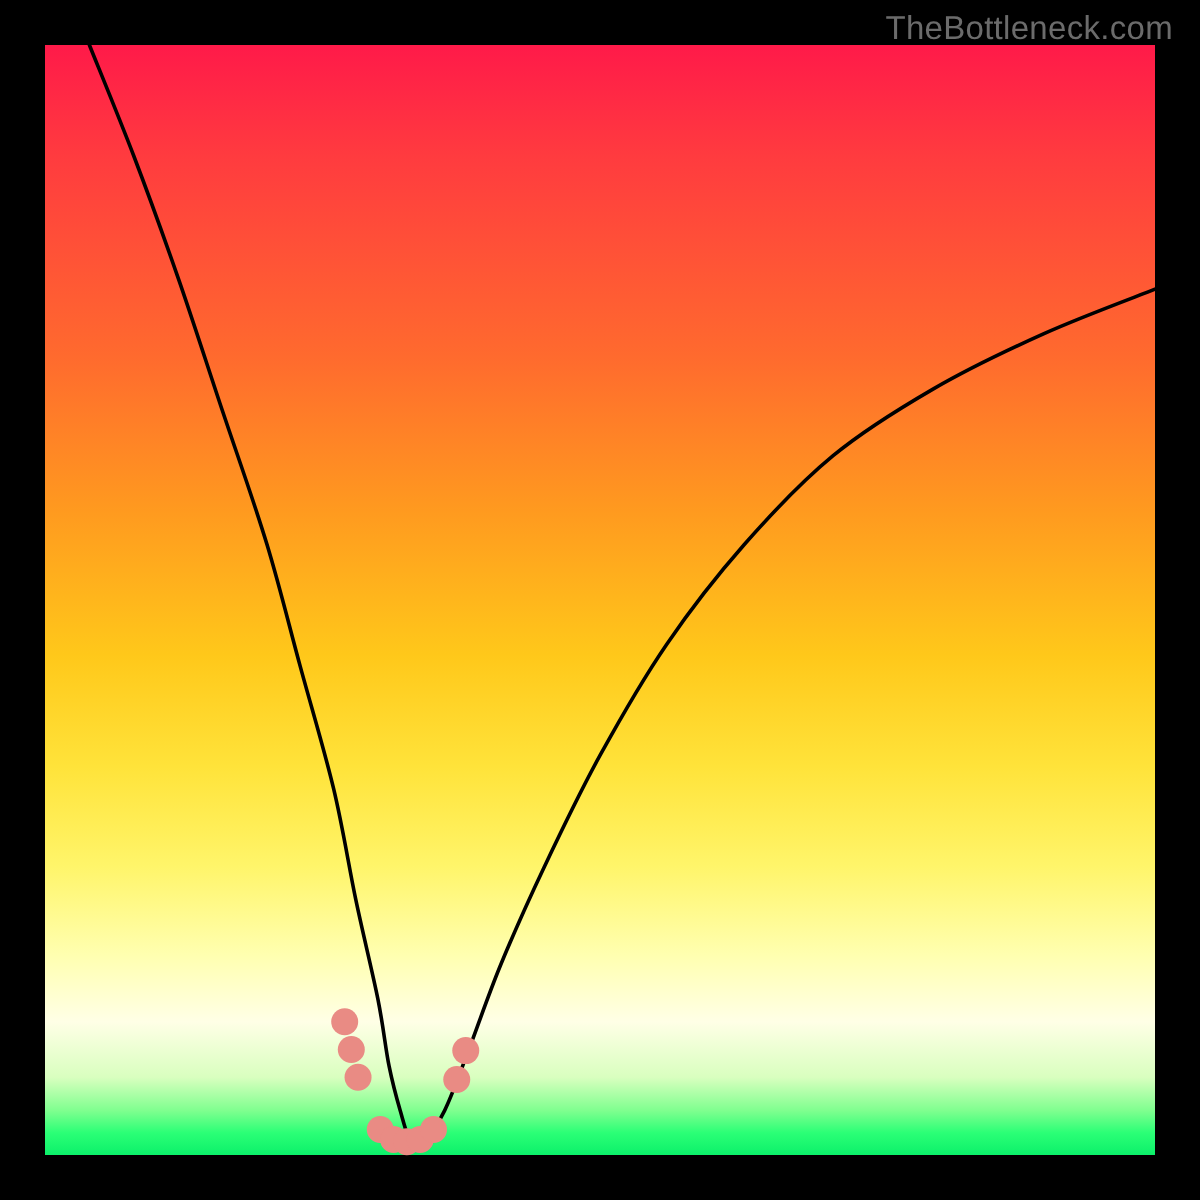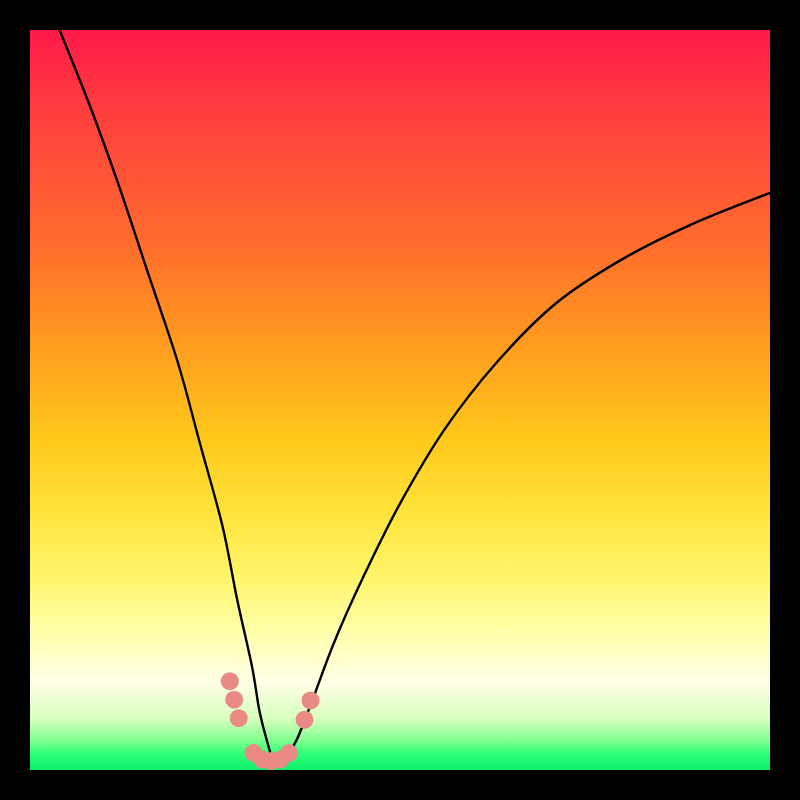--- a/index.html
+++ b/index.html
@@ -76,13 +76,14 @@
           <circle cx="223.5" cy="723.0" r="9" fill="#e98b84"></circle>
           <circle cx="232.4" cy="729.6" r="9" fill="#e98b84"></circle>
           <circle cx="241.2" cy="731.1" r="9" fill="#e98b84"></circle>
           <circle cx="250.1" cy="729.6" r="9" fill="#e98b84"></circle>
           <circle cx="259.0" cy="723.0" r="9" fill="#e98b84"></circle>
           <circle cx="274.5" cy="689.7" r="9" fill="#e98b84"></circle>
           <circle cx="280.5" cy="670.4" r="9" fill="#e98b84"></circle>
         </g>
     </svg>
   </div>
+  <div class="watermark">TheBottleneck.com</div>
 </div>
 
 </body></html>

